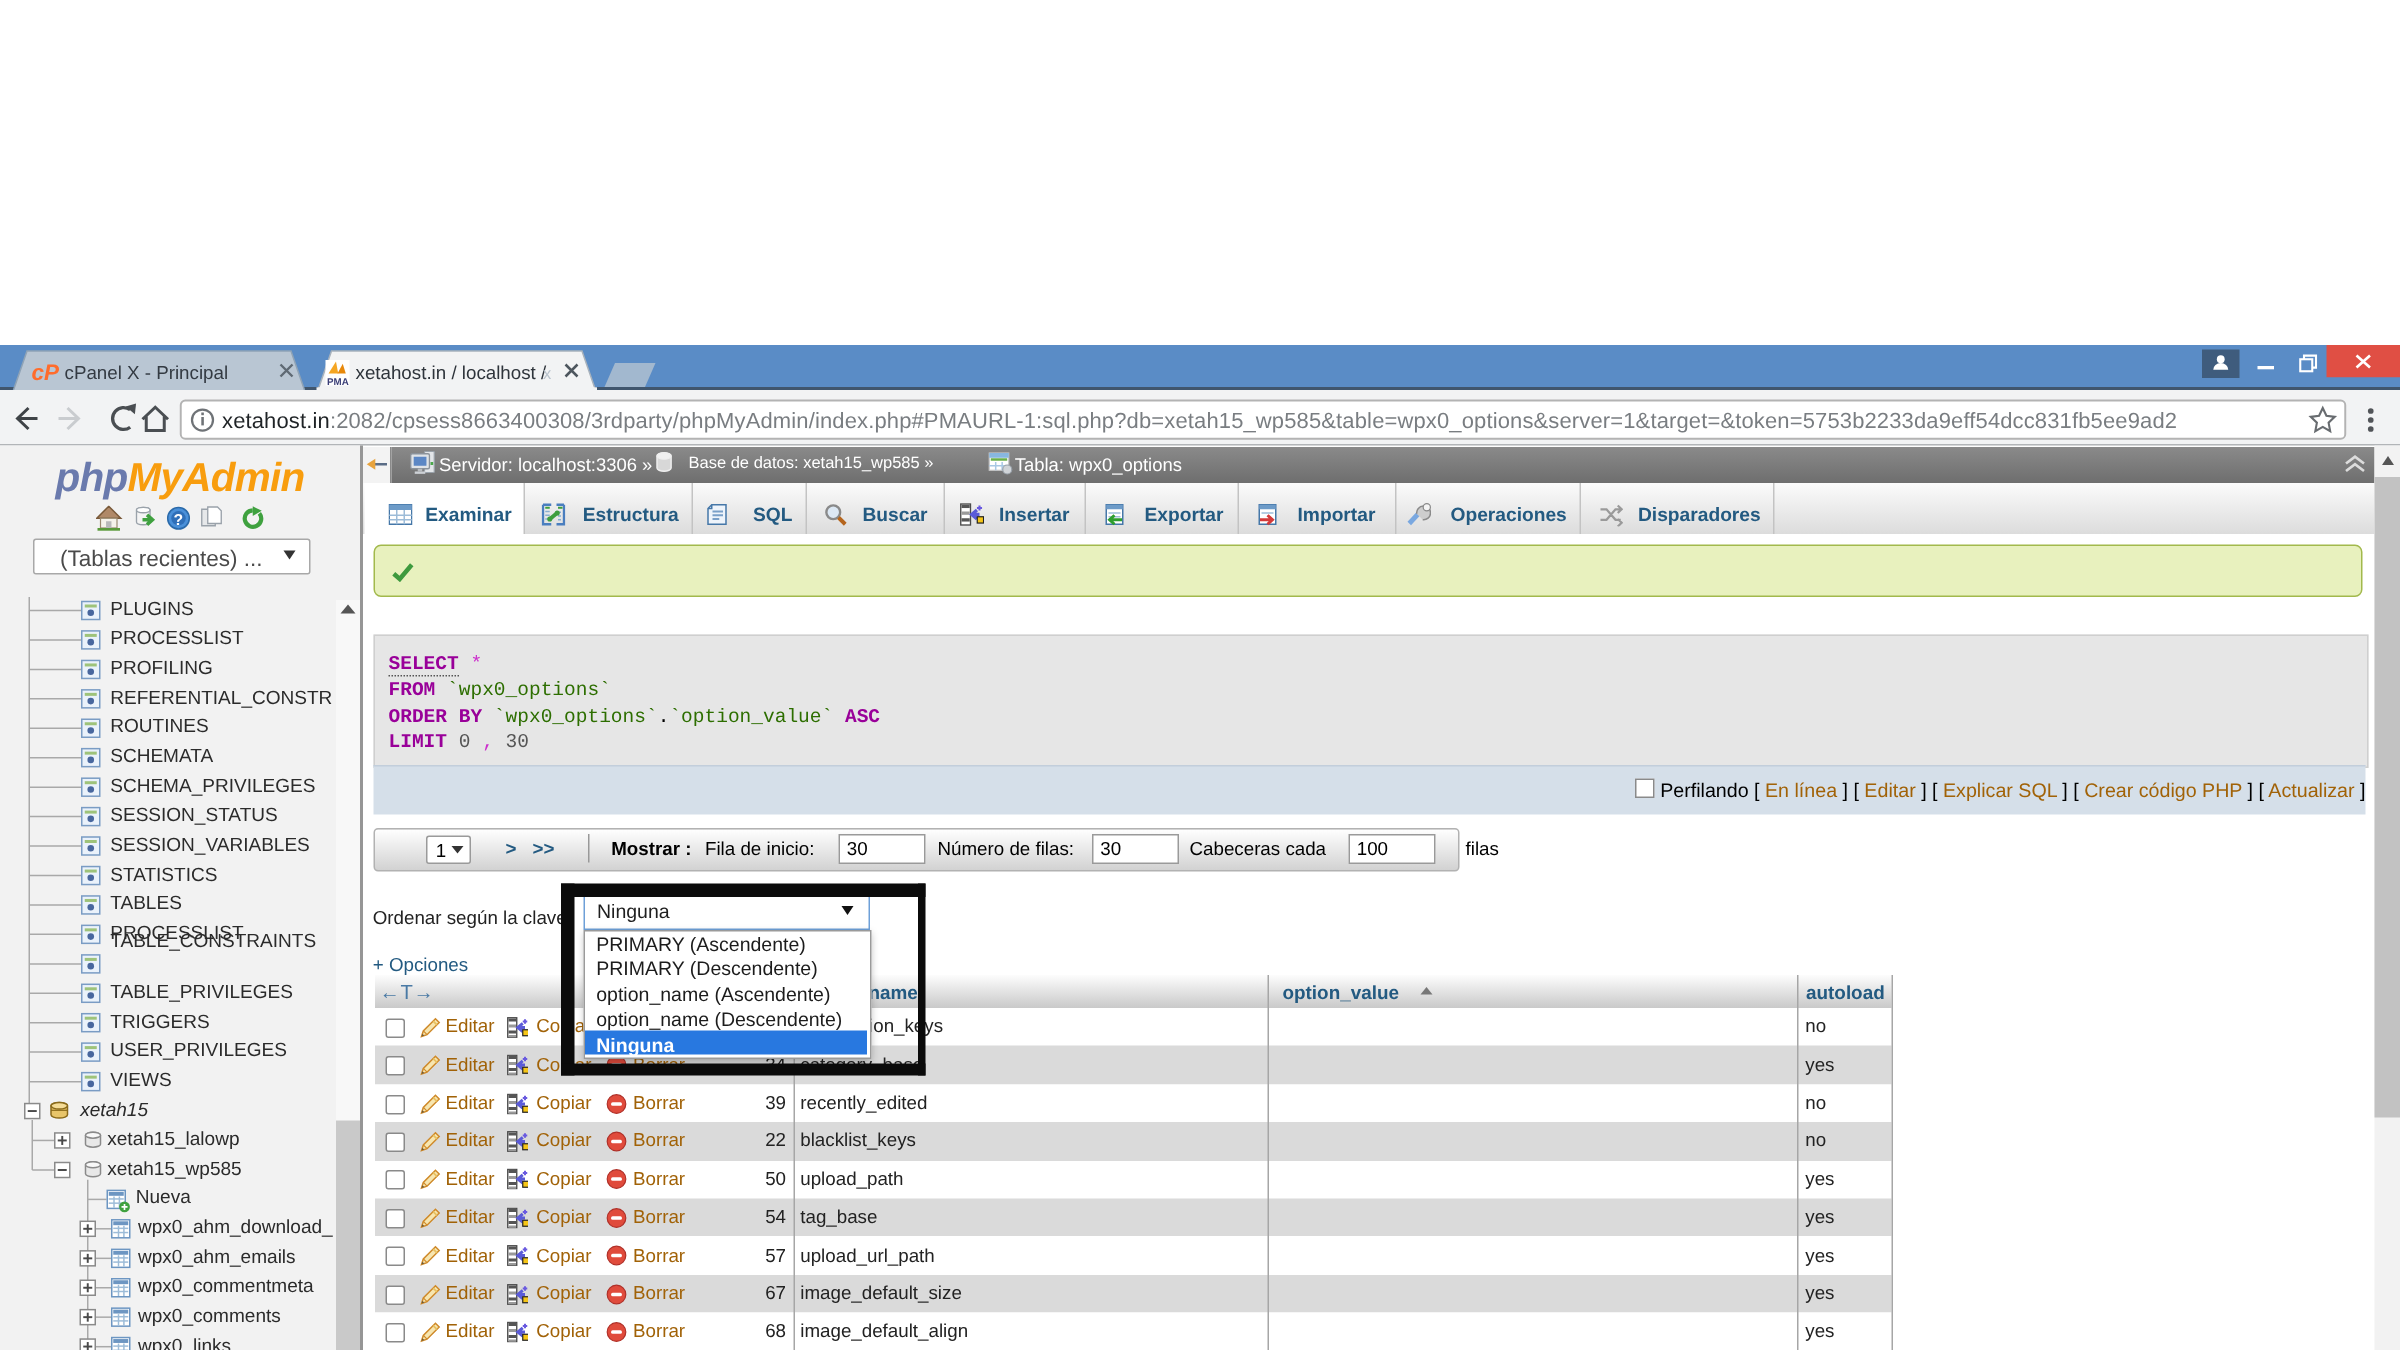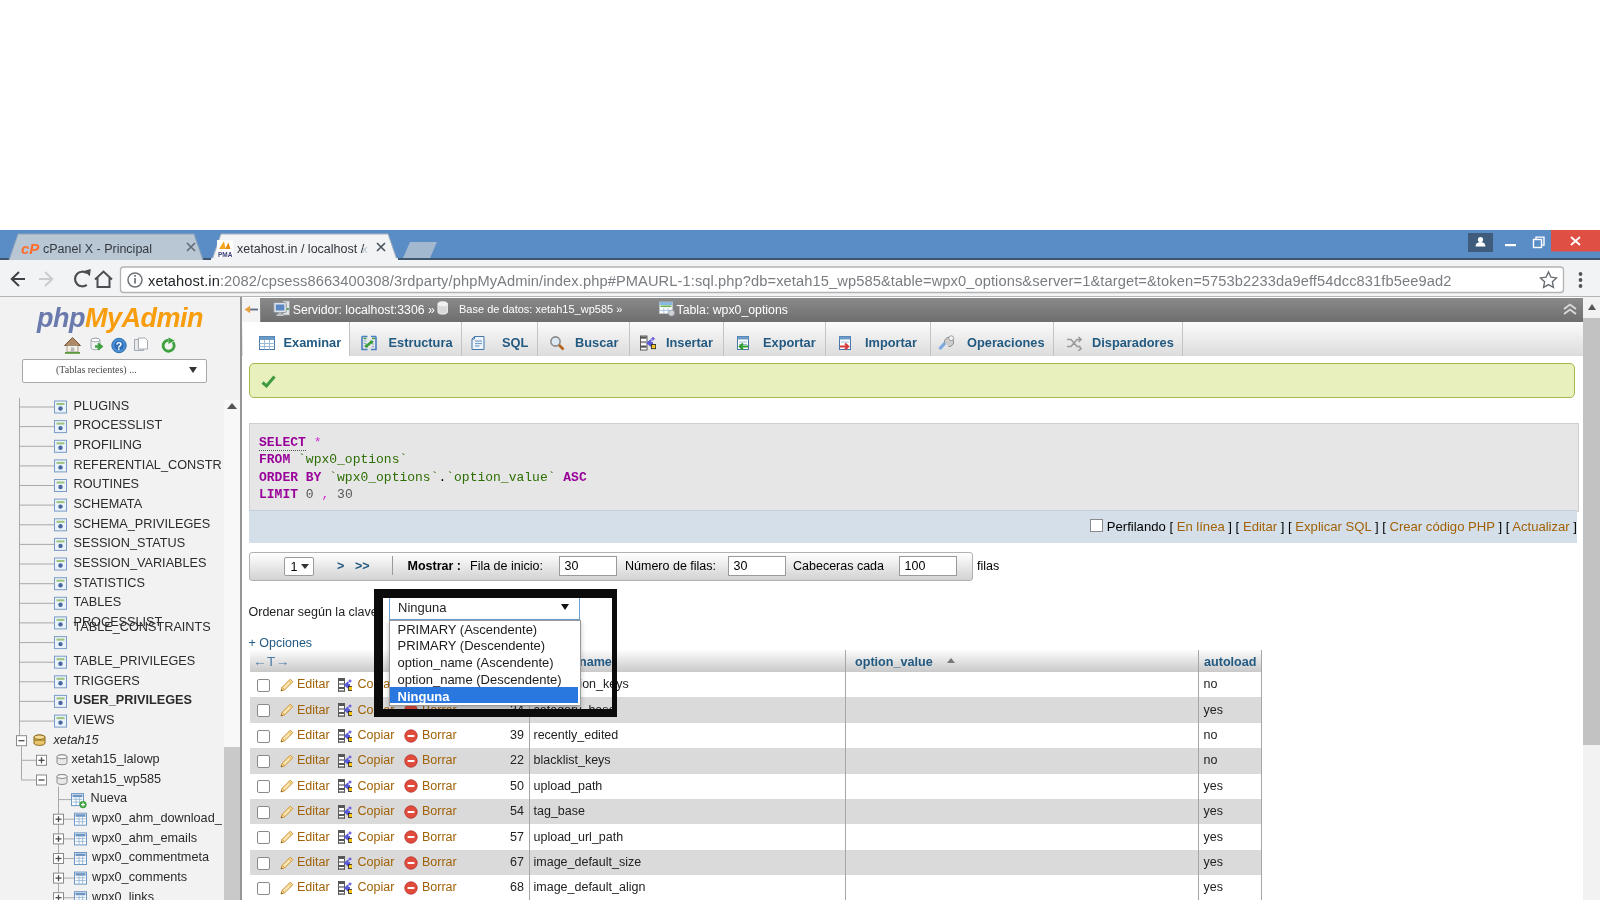--- a/index.html
+++ b/index.html
@@ -90,21 +90,21 @@
     <circle cx="55" cy="8.5" r="7.2" fill="#4a90d9" stroke="#2a6aaa" stroke-width="1"></circle>
     <circle cx="55" cy="8.5" r="4.8" fill="#2f6fb8"></circle>
     <text x="51.7" y="12.7" font-size="10.5" font-weight="bold" fill="#fff" font-family="Liberation Sans,sans-serif">?</text>
     <path d="M70.5 2.5 h6.5 l2.5 2.5 v8.5 h-9 Z" fill="#e6e8ea" stroke="#9aa2aa" stroke-width="0.9"></path>
     <path d="M74.5 1 h6.5 l2.5 2.5 v8.5 h-9 Z" fill="#fff" stroke="#9aa2aa" stroke-width="0.9"></path>
     <path d="M104.5 3.2 a5.5 5.5 0 1 0 4.4 2" stroke="#3fa13f" stroke-width="2.8" fill="none"></path>
     <polygon points="104.5,0.5 110.5,3.5 104.5,7" fill="#3fa13f"></polygon>
   </svg>
 
   <div class="a" style="left:22px;top:62px;width:183px;height:21.5px;background:#fff;border:1px solid #a8a8a8;border-radius:2px;">
-    <div class="a" style="left:33px;top:3.5px;font-size:10px;color:#4a4a4a;white-space:nowrap;font-family:Liberation Serif, serif;">(Tablas recientes) ...</div>
+    <div class="a" style="left:17px;top:3.5px;font-size:15px;color:#4a4a4a;white-space:nowrap;">(Tablas recientes) ...</div>
     <div class="a" style="right:9px;top:7px;width:0;height:0;border-left:4.5px solid transparent;border-right:4.5px solid transparent;border-top:6px solid #333;"></div>
   </div>
   <svg class="a" style="left:0;top:95px;" width="240" height="515" viewBox="0 0 240 515">
 <defs>
 <g id="vicon">
             <rect x="0.5" y="0.5" width="12" height="12" fill="#eaf2fb" stroke="#7a9cc4" stroke-width="1"></rect>
             <rect x="2.5" y="2.5" width="8" height="2" fill="#9ec37a"></rect>
             <circle cx="6.5" cy="8" r="2.2" fill="#48679e"></circle>
           </g>
 <g id="ticon">
@@ -206,21 +206,21 @@
 <div class="a ttx" style="left:73.5px;top:199.9px;">SCHEMATA</div>
 <div class="a ttx" style="left:73.5px;top:219.6px;">SCHEMA_PRIVILEGES</div>
 <div class="a ttx" style="left:73.5px;top:239.2px;">SESSION_STATUS</div>
 <div class="a ttx" style="left:73.5px;top:258.8px;">SESSION_VARIABLES</div>
 <div class="a ttx" style="left:73.5px;top:278.5px;">STATISTICS</div>
 <div class="a ttx" style="left:73.5px;top:298.1px;">TABLES</div>
 <div class="a ttx" style="left:73.5px;top:317.7px;">PROCESSLIST</div>
 <div class="a ttx" style="left:73.5px;top:323px;">TABLE_CONSTRAINTS</div>
 <div class="a ttx" style="left:73.5px;top:357.0px;text-align:right;">TABLE_PRIVILEGES</div>
 <div class="a ttx" style="left:73.5px;top:376.6px;">TRIGGERS</div>
-<div class="a ttx" style="left:73.5px;top:396.2px;font-weight:bold;">USER_PRIVILEGES</div>
+<div class="a ttx" style="left:73.5px;top:396.2px;">USER_PRIVILEGES</div>
 <div class="a ttx" style="left:73.5px;top:415.9px;">VIEWS</div>
 <div class="a ttx" style="left:53.5px;top:435.5px;font-style:italic;">xetah15</div>
 <div class="a ttx" style="left:71.5px;top:455.1px;">xetah15_lalowp</div>
 <div class="a ttx" style="left:71.5px;top:474.8px;">xetah15_wp585</div>
 <div class="a ttx" style="left:90.5px;top:494.4px;">Nueva</div>
 <div class="a ttx" style="left:92px;top:514.0px;">wpx0_ahm_download_</div>
 <div class="a ttx" style="left:92px;top:533.7px;">wpx0_ahm_emails</div>
 <div class="a ttx" style="left:92px;top:553.3px;">wpx0_commentmeta</div>
 <div class="a ttx" style="left:92px;top:572.9px;">wpx0_comments</div>
 <div class="a ttx" style="left:92px;top:592.5px;">wpx0_links</div>

